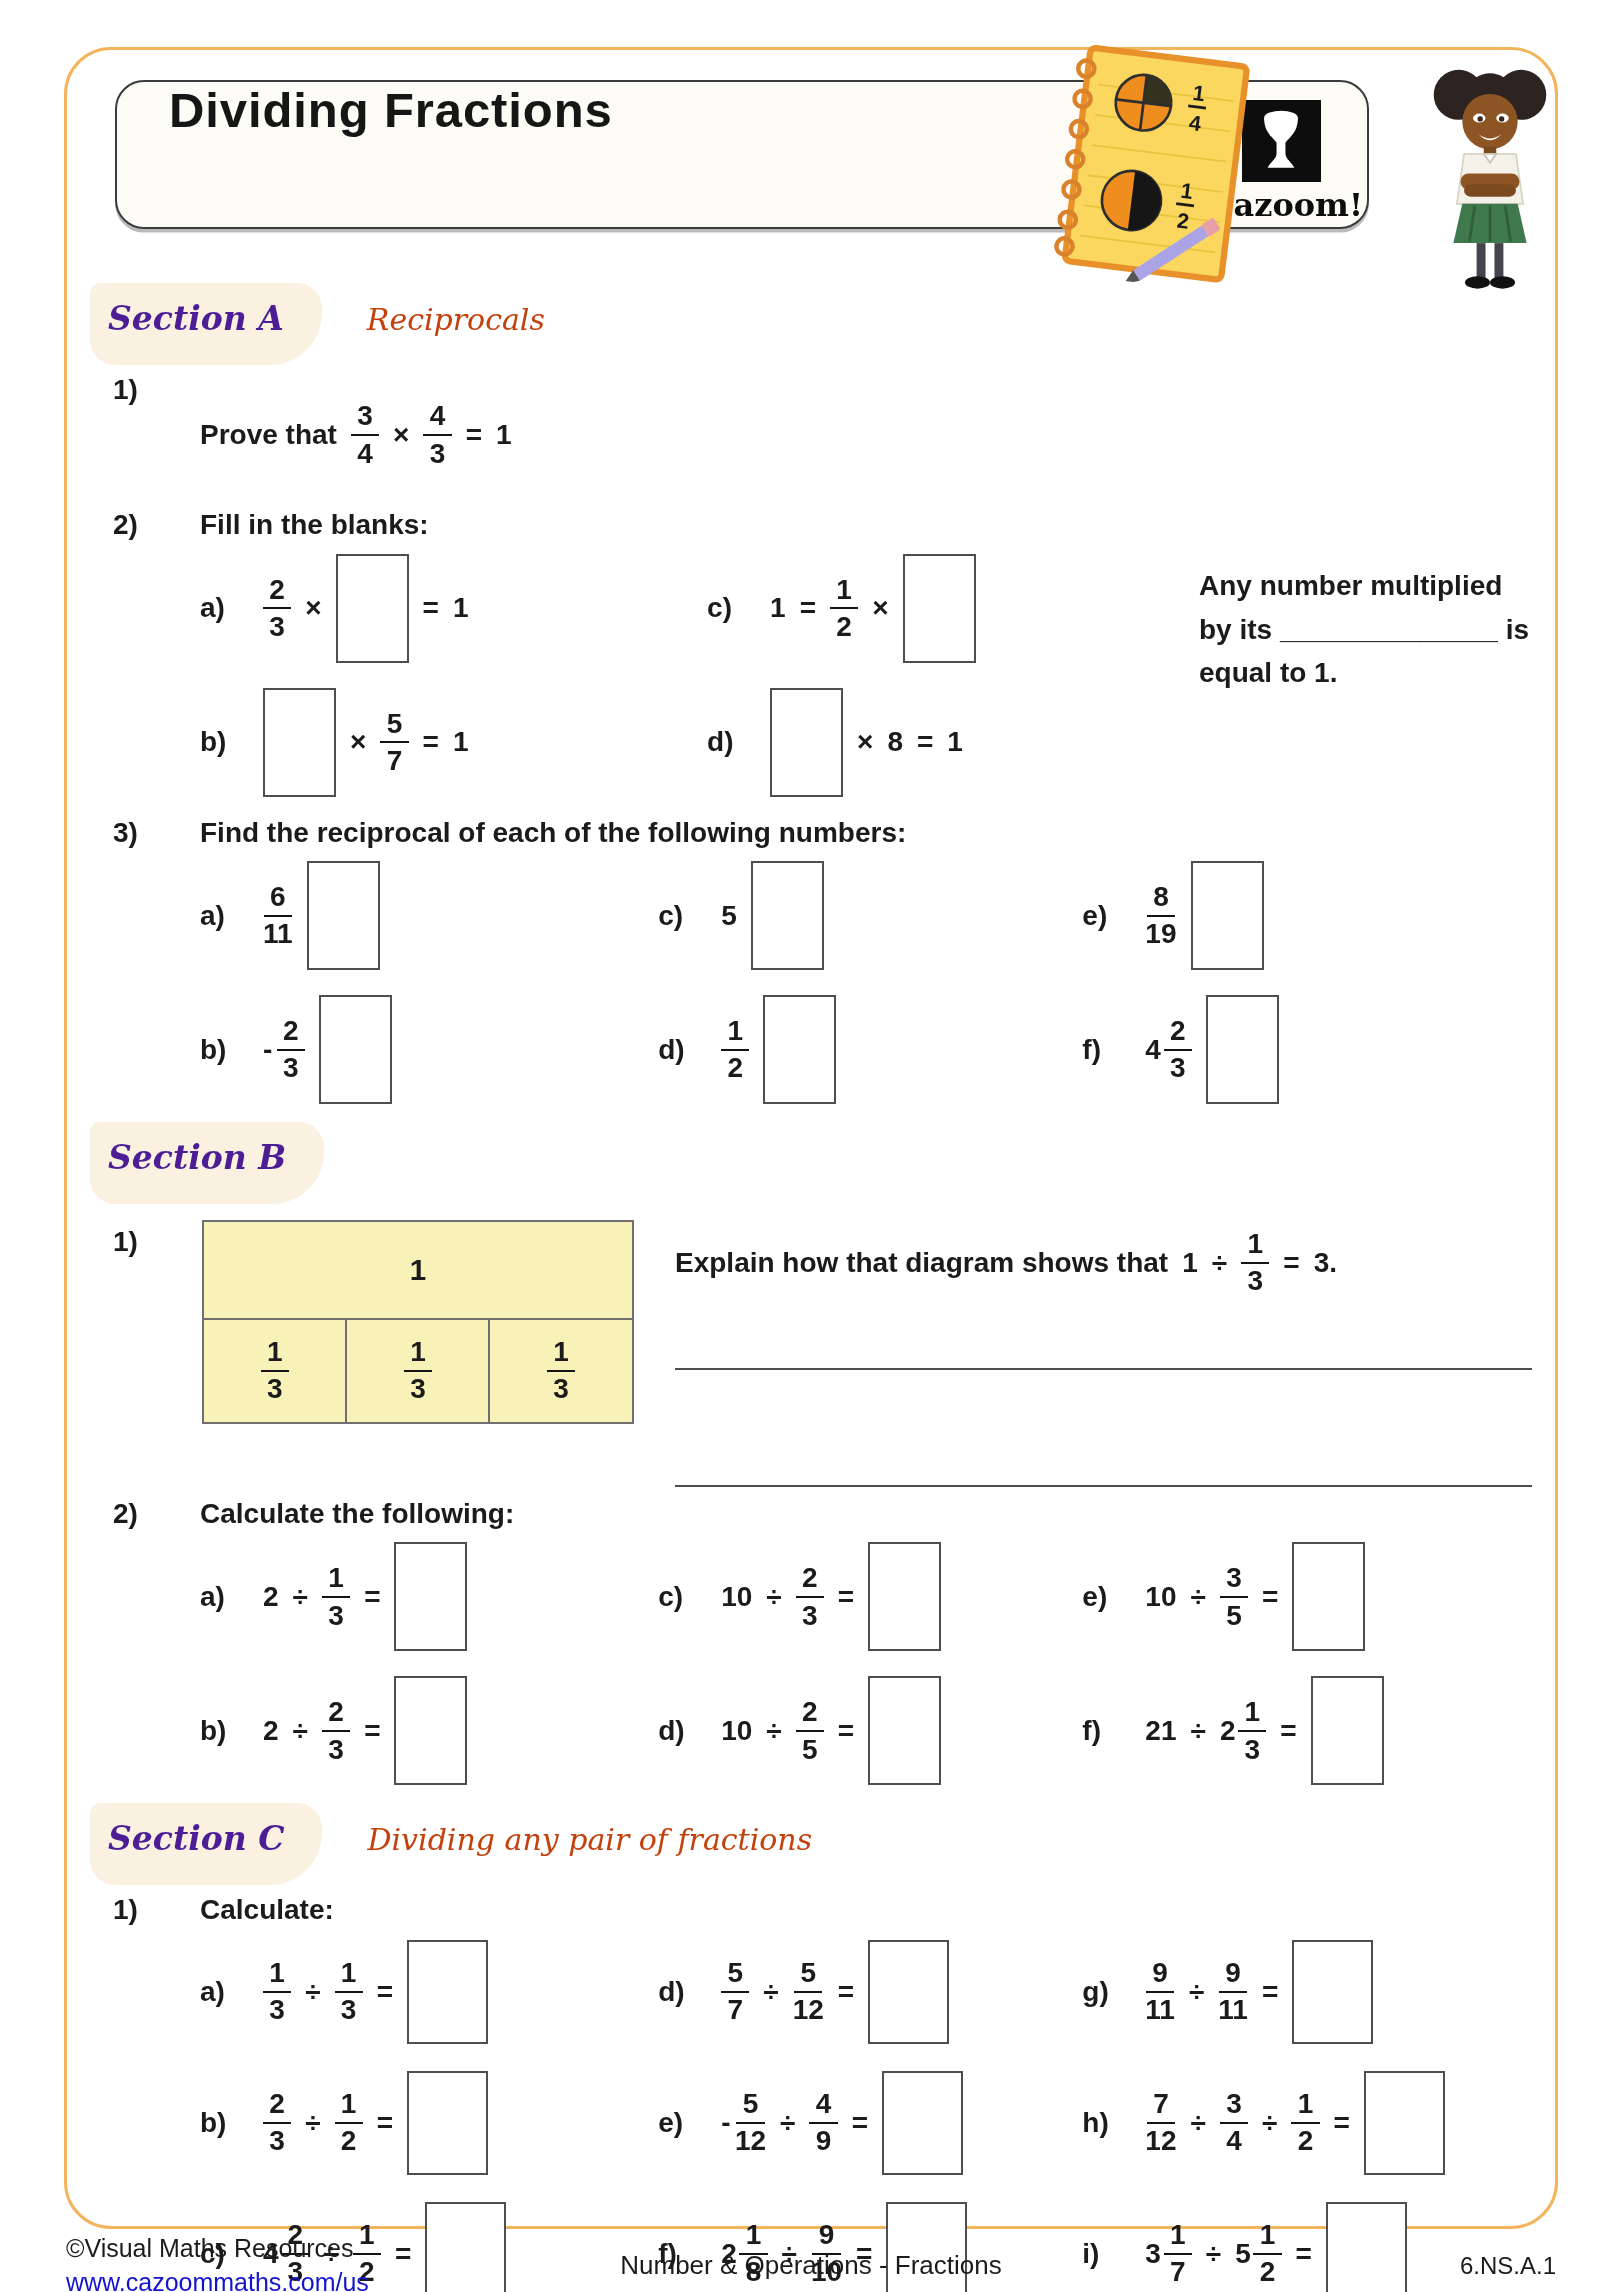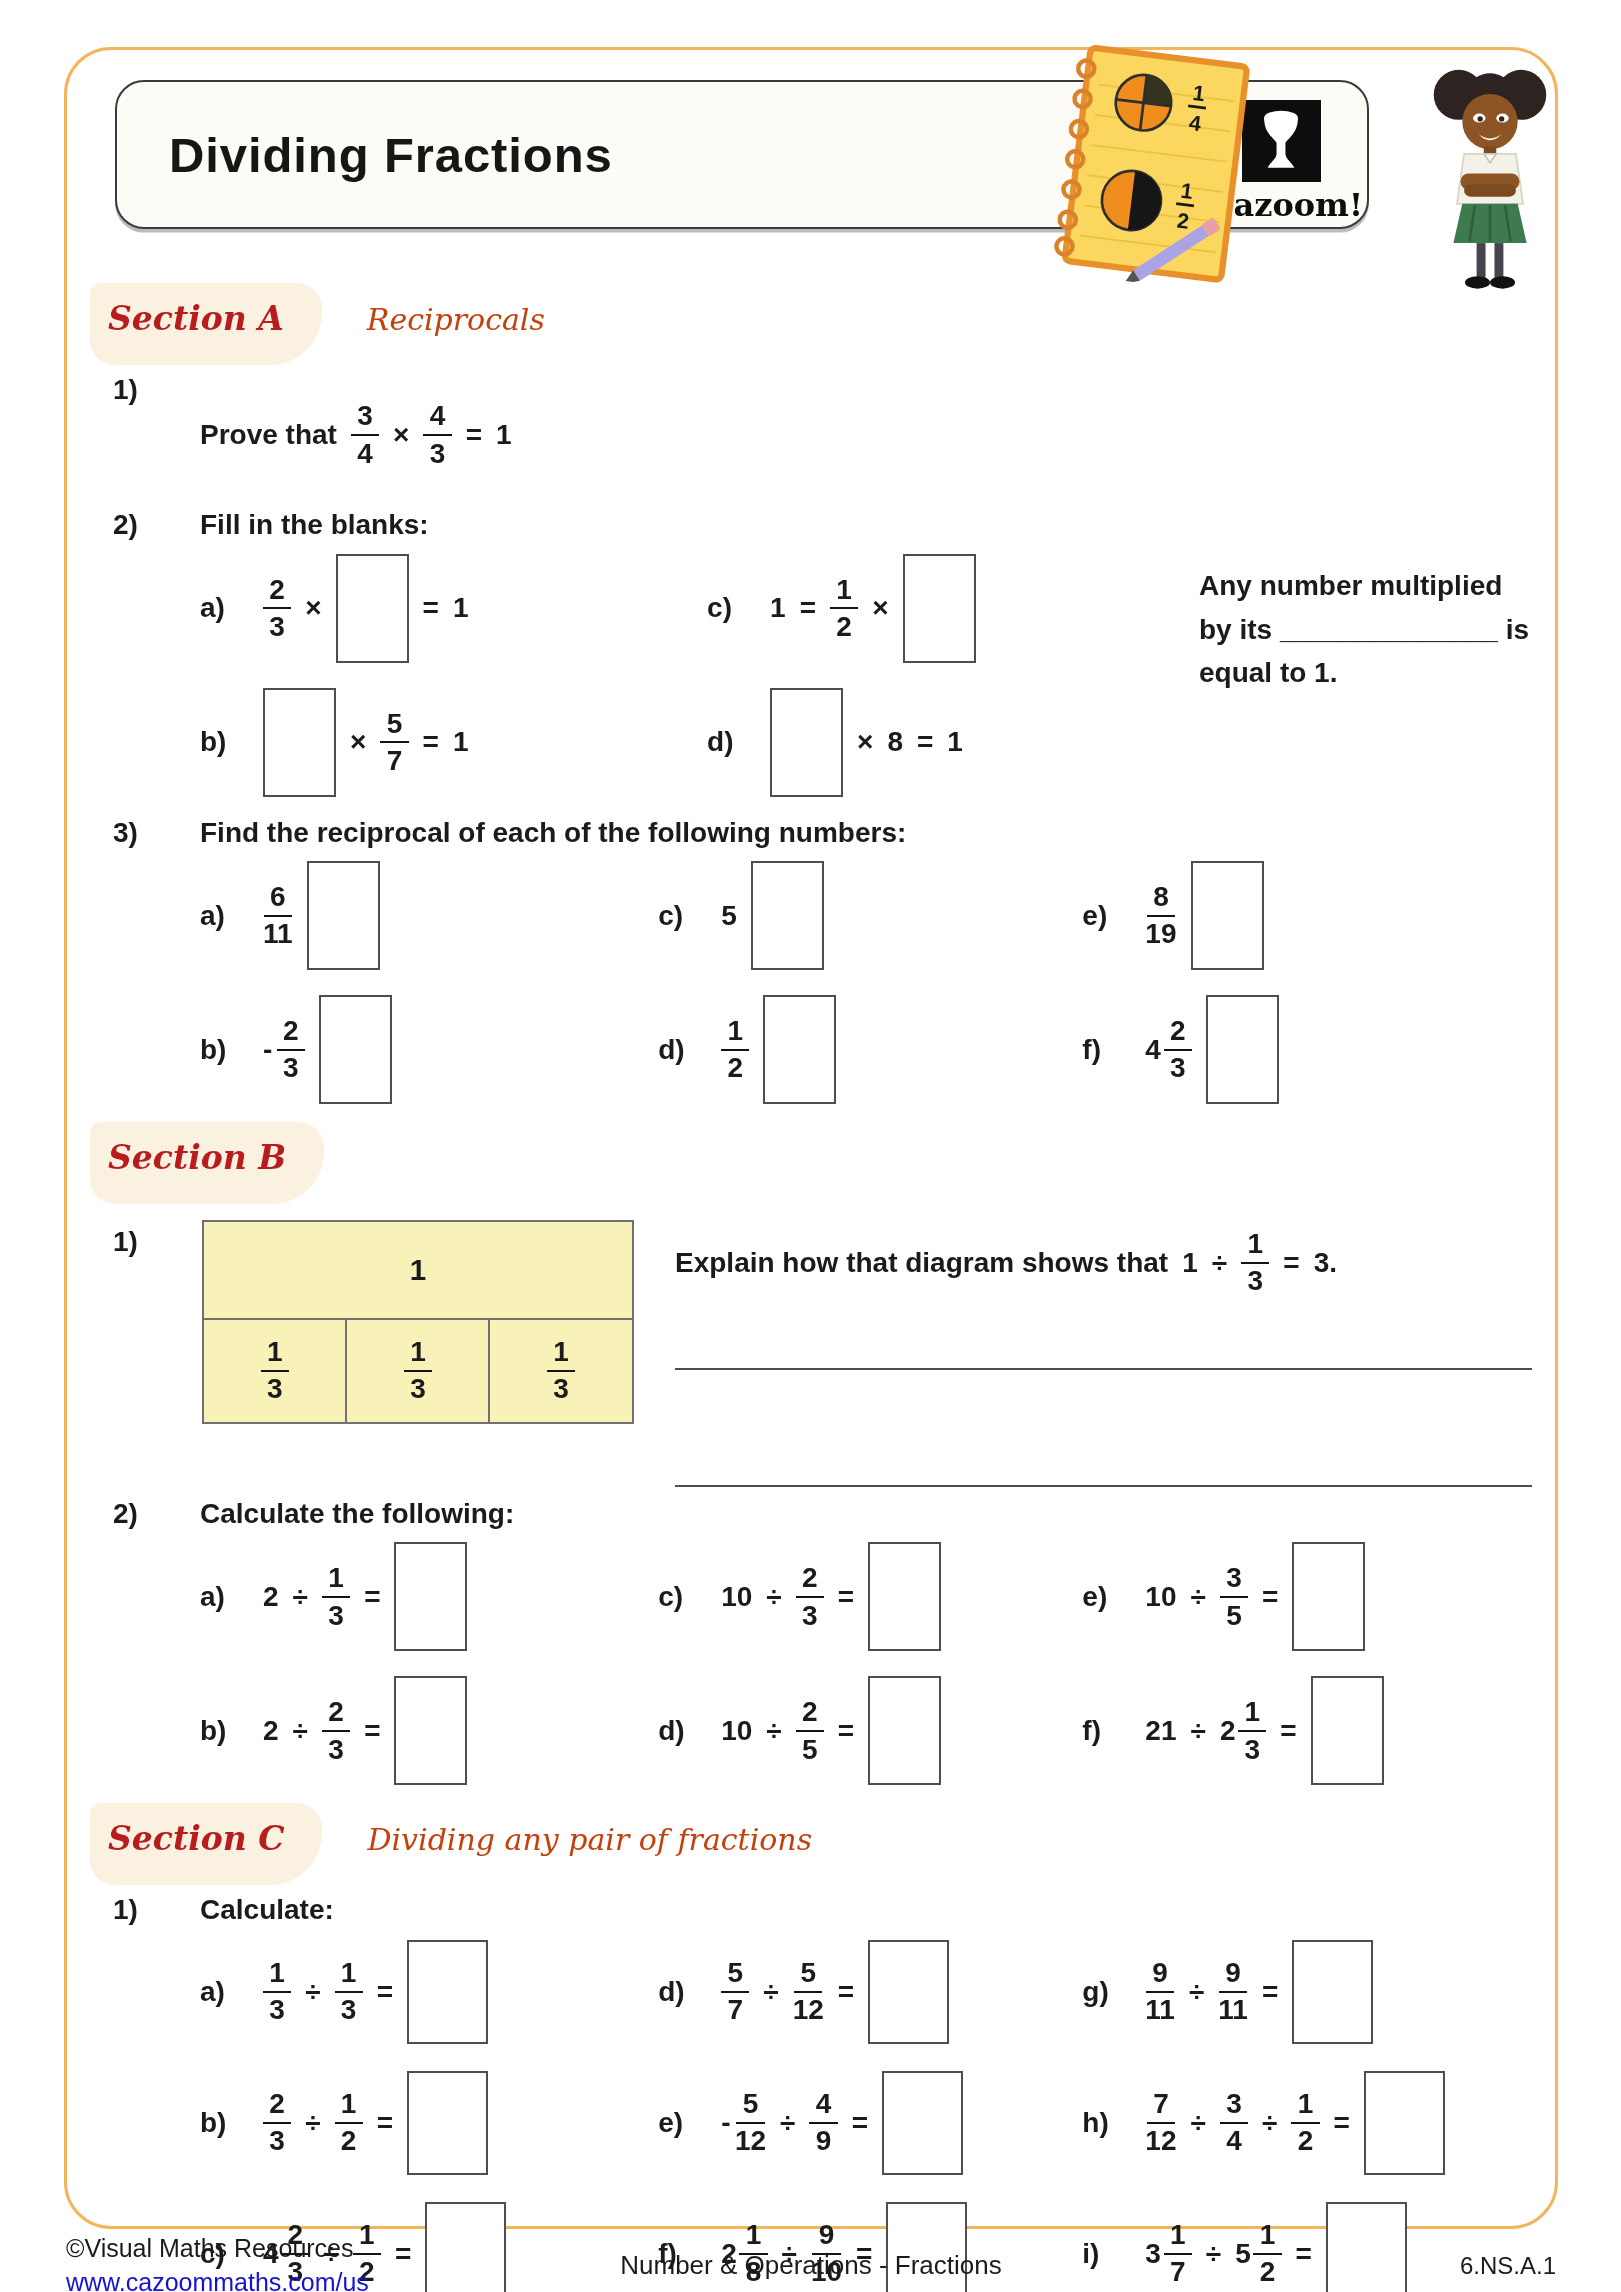--- a/index.html
+++ b/index.html
@@ -6,36 +6,36 @@
   .page{position:relative;width:1622px;height:2293px;background:#ffffff;
         font-family:"Liberation Sans",sans-serif;color:#1b1b1b;overflow:hidden;}
   .frame{position:absolute;left:64px;top:47px;width:1494px;height:2182px;
          border:3.6px solid #f4b45c;border-radius:47px;box-sizing:border-box;
          padding:14.3px 23px 9px 23px;background:#fff;}
 
   
   .header{position:relative;height:213px;}
   .title-box{position:absolute;left:25px;top:16px;width:1250px;height:145px;
              border:2.7px solid #3b3b3b;border-radius:29px;background:#fcfbf6;
-             box-shadow:0 3.6px 0 rgba(60,60,60,.35);display:flex;align-items:center;}
+             box-shadow:0 3.6px 0 rgba(60,60,60,.35);display:flex;align-items:flex-start;}
   .title-box h1{margin:0 0 0 52px;font-size:49px;letter-spacing:0.9px;color:#161616;}
   .notepad{position:absolute;left:963px;top:-12.5px;width:193px;height:231px;
            transform:rotate(7deg);z-index:3;}
   .brandbox{position:absolute;left:1124px;top:36px;width:134px;text-align:center;z-index:2;}
   .drum{width:79px;height:82px;background:#0d0d0d;margin:0 auto;display:flex;
         align-items:center;justify-content:center;}
   .brand-word{font-family:"DejaVu Serif",serif;font-weight:bold;font-size:32px;
               color:#0d0d0d;margin-top:3.6px;}
   .girl{position:absolute;left:1333px;top:0;width:134px;height:226px;z-index:2;}
 
   
   .sec-head{display:flex;align-items:baseline;gap:45px;margin:5.4px 0 3.6px 0;}
   .sec-label{font-family:"DejaVu Serif",serif;font-style:italic;font-weight:bold;
              font-size:33px;background:#fbf1e1;padding:16px 38px 27px 18px;
-             border-radius:10.7px 25px 52px 25px;color:#b91c1c;}
+             border-radius:10.7px 25px 52px 25px;color:#4c1d95;}
   .sec-sub{font-family:"DejaVu Serif",serif;font-style:italic;font-size:30px;color:#c2410c;}
 
   
   .qblock{display:flex;gap:39px;margin:1.8px 0 0 23px;}
   .qnum{font-size:28px;font-weight:bold;width:48px;flex-shrink:0;padding-top:5.4px;}
   .qbody{flex:1;min-width:0;}
   .qprompt{font-size:28px;font-weight:bold;padding-top:5.4px;}
 
   .probgrid{display:grid;}
   .grid2{grid-template-columns:1.05fr 1fr;}

